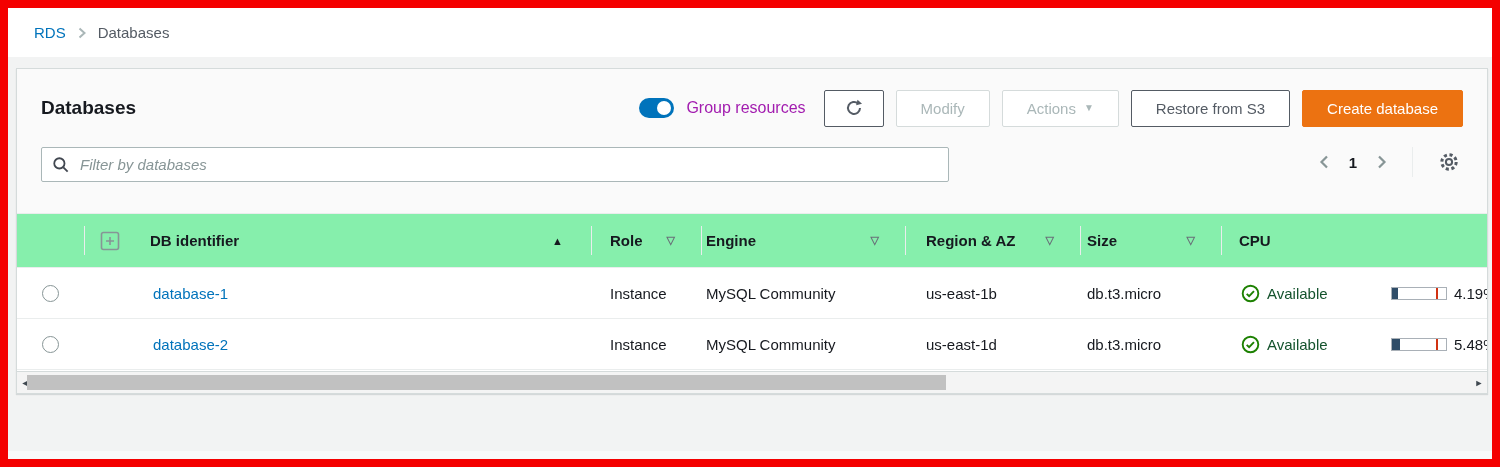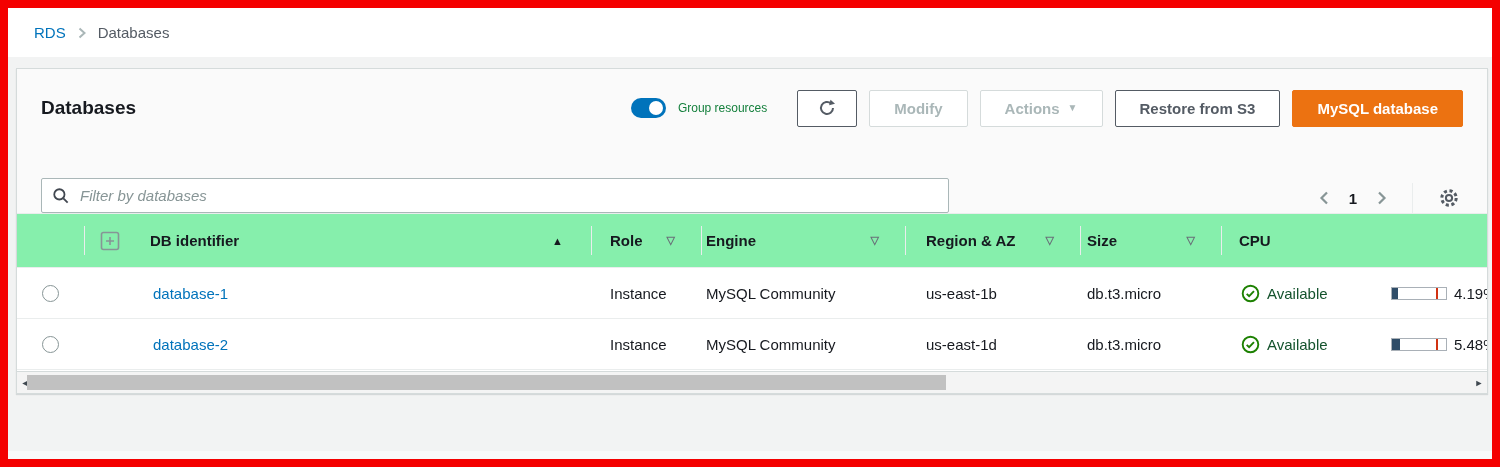--- a/index.html
+++ b/index.html
@@ -10,28 +10,28 @@
   .bc-link{color:#0073bb;font-size:15px;cursor:pointer;}
   .bc-current{color:#545b64;font-size:15px;}
   .bottomstrip{position:absolute;left:0;right:0;bottom:0;height:8px;background:#f8f9f9;}
   
   .panel{position:absolute;left:8px;top:60px;width:1472px;height:326px;background:#fff;border:1px solid #d5dbdb;box-shadow:0 1px 1px rgba(0,28,36,.12);overflow:hidden;}
   .panel-head{height:78px;background:#fafafa;display:flex;align-items:center;padding:0 24px;}
   .panel-title{font-size:19px;font-weight:bold;color:#16191f;margin:0;}
   .head-controls{margin-left:auto;display:flex;align-items:center;gap:12px;}
   .toggle{width:35px;height:20px;border-radius:10px;background:#0073bb;position:relative;flex:none;cursor:pointer;}
   .toggle::after{content:'';position:absolute;right:3px;top:3px;width:14px;height:14px;border-radius:50%;background:#fff;}
-  .toggle-label{font-size:12px;color:#15803d;margin-right:18px;}
-  .btn{height:37px;border:1px solid #545b64;border-radius:2px;background:#fff;color:#545b64;font-weight:bold;font-size:15px;padding:0 24px;display:flex;align-items:center;justify-content:center;gap:8px;cursor:pointer;white-space:nowrap;}
+  .toggle-label{font-size:16px;color:#a21caf;margin-right:6px;}
+  .btn{height:37px;border:1px solid #545b64;border-radius:2px;background:#fff;color:#545b64;font-weight:normal;font-size:15px;padding:0 24px;display:flex;align-items:center;justify-content:center;gap:8px;cursor:pointer;white-space:nowrap;}
   .btn.disabled{border-color:#d5dbdb;color:#aab7b8;cursor:default;}
   .btn.primary{background:#ec7211;border-color:#ec7211;color:#fff;}
   .btn.icon-only{width:60px;padding:0;}
   .caret{font-size:10px;line-height:1;}
   
-  .filter-row{height:67px;background:#fafafa;display:flex;align-items:flex-end;padding:0 24px;border-bottom:1px solid #eaeded;gap:20px;}
+  .filter-row{height:67px;background:#fafafa;display:flex;align-items:flex-start;padding:0 24px;border-bottom:1px solid #eaeded;gap:20px;}
   .search-box{width:908px;height:35px;border:1px solid #aab7b8;border-radius:2px;background:#fff;display:flex;align-items:center;padding:0 10px;gap:8px;}
   .search-box input{flex:1;border:none;outline:none;font-size:15px;color:#16191f;font-family:"Liberation Sans",sans-serif;background:transparent;}
   .search-box input::placeholder{font-style:italic;color:#879596;}
   .pager{margin-left:auto;display:flex;align-items:center;gap:16px;}
   .pg-btn{background:none;border:none;padding:2px;display:flex;align-items:center;cursor:pointer;}
   .pg-num{font-size:15px;font-weight:bold;color:#16191f;cursor:pointer;}
   .pg-divider{width:1px;height:30px;background:#eaeded;margin:0 6px;}
   .gear-btn{background:none;border:none;padding:2px;cursor:pointer;display:flex;align-items:center;}
   
   .thead{height:54px;display:flex;align-items:stretch;border-bottom:1px solid #eaeded;background:#86efac;font-weight:bold;color:#16191f;font-size:15px;}
@@ -95,21 +95,21 @@
             <span>Modify</span>
           </button>
         <button class="btn disabled">
           <span>Actions</span>
           <span class="caret">▼</span>
         </button>
         <button class="btn">
             <span>Restore from S3</span>
           </button>
         <button class="btn primary">
-            <span>MySQL database</span>
+            <span>Create database</span>
           </button>
       </div>
     </div>
 
     <div class="filter-row">
       <div class="search-box">
         <svg width="18" height="18" viewBox="0 0 20 20">
           <circle cx="8.2" cy="8.2" r="5.7" fill="none" stroke="#414750" stroke-width="2"></circle>
           <line x1="12.6" y1="12.6" x2="17.4" y2="17.4" stroke="#414750" stroke-width="2"></line>
         </svg>

